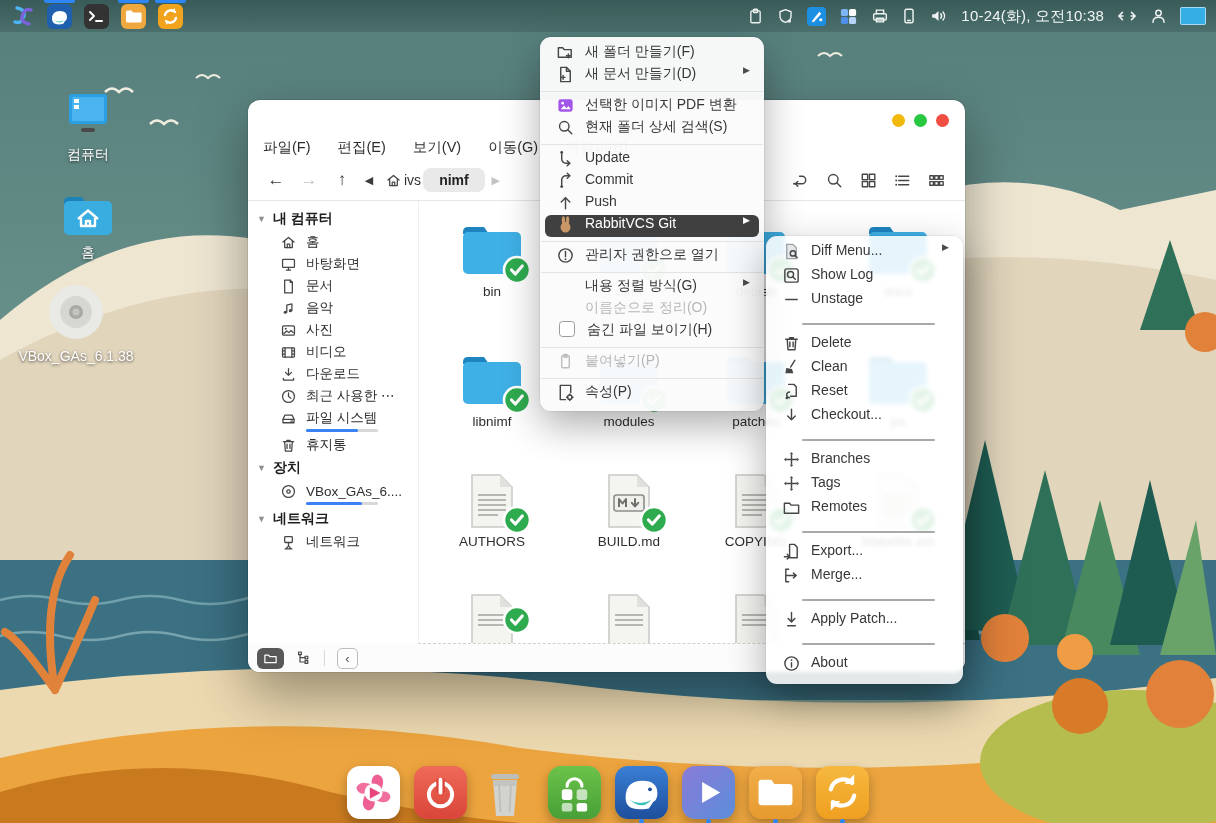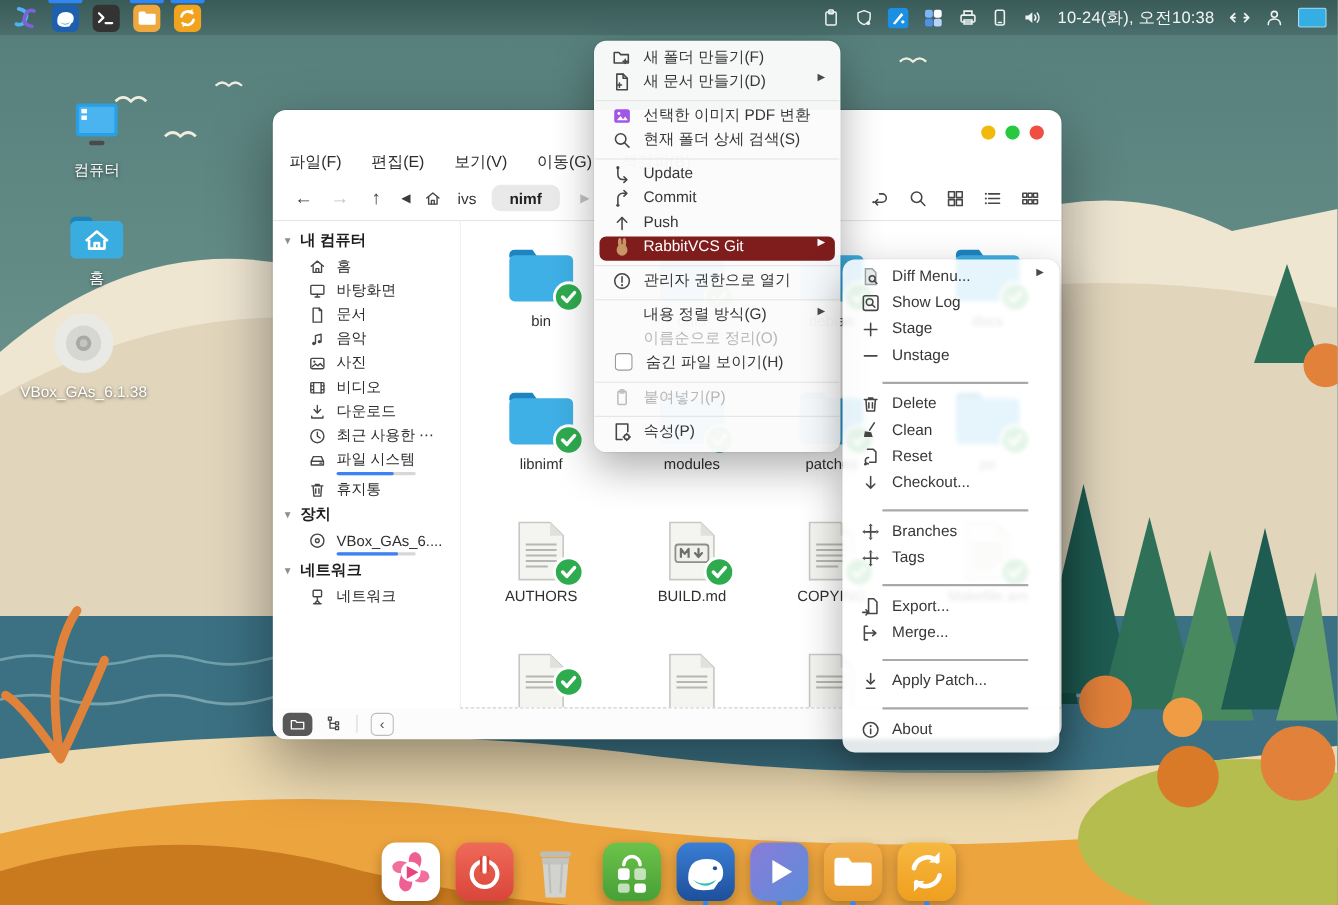--- a/index.html
+++ b/index.html
@@ -29,21 +29,21 @@
        box-shadow:0 22px 55px rgba(0,0,0,.38),0 0 0 1px rgba(0,0,0,.08);z-index:10;overflow:hidden;
        display:flex;flex-direction:column}
   .titlebar{height:34px;position:relative;flex:0 0 auto}
   .lights{position:absolute;right:16px;top:14px;display:flex;gap:9px}
   .light{width:13px;height:13px;border-radius:50%}
   .menubar{height:26px;display:flex;align-items:center;gap:27px;padding-left:15px;font-size:14.5px;color:#2e2e2e;flex:0 0 auto}
   .toolbar{height:40px;display:flex;align-items:center;padding:0 13px;gap:3px;border-bottom:1px solid #e6e6e6;flex:0 0 auto}
   .tbtn{width:30px;height:28px;display:flex;align-items:center;justify-content:center;font-size:17px;color:#3c3c3c;border-radius:6px}
   .tbtn.dis{color:#c3c3c3}
   .tbtn.small{width:18px;font-size:11px}
-  .crumb{display:flex;align-items:center;gap:14px;font-size:14px;color:#333;margin-left:4px}
+  .crumb{display:flex;align-items:center;gap:2px;font-size:14px;color:#333;margin-left:4px}
   .chip{background:#e9e9e9;border-radius:8px;padding:4px 16px;font-weight:bold;font-size:14px;color:#222}
   .tspacer{flex:1}
   .vbtn{width:31px;height:28px;display:flex;align-items:center;justify-content:center;border-radius:6px}
   .fmbody{flex:1;display:flex;min-height:0}
   
   .sidebar{width:170px;flex:0 0 170px;padding-top:6px;overflow:hidden;font-size:13.5px;color:#2e2e2e}
   .shead{display:flex;align-items:center;gap:7px;height:24px;padding-left:9px;font-weight:bold;font-size:14px;color:#1e1e1e}
   .shead .tri{font-size:9px;color:#8d8d8d}
   .srow{display:flex;align-items:center;gap:9px;height:22px;padding-left:32px}
   .srow .ic{width:17px;height:17px;flex:0 0 17px}
@@ -62,21 +62,21 @@
   .sb-sep{width:1px;height:16px;background:#d8d8d8}
   .sb-box{width:19px;height:19px;border:1.5px solid #bdbdbd;border-radius:5px;display:flex;align-items:center;justify-content:center;color:#555;font-size:13px}
   
   .menu{position:absolute;background:rgba(251,251,251,.97);border-radius:11px;padding:6px 0;font-size:14px;color:#373737;
         box-shadow:0 14px 38px rgba(0,0,0,.32),0 0 0 1px rgba(0,0,0,.05)}
   .mi{display:flex;align-items:flex-start;height:22px;padding:0 9px 0 11px;gap:10px;margin:0 5px;border-radius:6px;white-space:nowrap}
   .mi .ic{width:19px;height:19px;flex:0 0 19px}
   .mi .sp{width:19px;flex:0 0 19px}
   .mil{flex:1}
   .mia{font-size:9px;color:#4a4a4a}
-  .mi.hl{background:#7f1d1d;color:#fff}
+  .mi.hl{background:#404040;color:#fff}
   .mi.hl .mia{color:#fff}
   .mi.dis{color:#b7b7b7}
   .mi.dis .s{stroke:#bdbdbd}
   .msep{height:1px;background:#e4e4e4;margin:4px 1px}
   .cbox{width:14px;height:14px;border:1.6px solid #9b9b9b;border-radius:3.5px;background:#fff;margin:0 2.5px}
   #ctxmenu{left:540px;top:37px;width:224px;z-index:30}
   #rvcsmenu{left:766px;top:236px;width:197px;z-index:40;background:rgba(255,255,255,.87);backdrop-filter:blur(2px)}
   #rvcsmenu .mi{height:24px}
   .m2sep{height:2px;background:#949494;opacity:.8;border-radius:1px;margin:9px 28px 9px 36px}
   
@@ -843,28 +843,20 @@
           <rect x="3" y="3" width="14" height="14" rx="2"></rect>
           <circle cx="9" cy="9" r="3.2"></circle>
           <path d="M11.3,11.3L14,14"></path>
         </g>
       </svg>
       <span class="mil">Show Log</span>
     </div>
   <div class="mi">
       <svg class="ic" viewBox="0 0 20 20">
         <g class="s" stroke-width="1.8">
-          <path d="M10,4v12 M4,10h12"></path>
-        </g>
-      </svg>
-      <span class="mil">Stage</span>
-    </div>
-  <div class="mi">
-      <svg class="ic" viewBox="0 0 20 20">
-        <g class="s" stroke-width="1.8">
           <path d="M4,10h12"></path>
         </g>
       </svg>
       <span class="mil">Unstage</span>
     </div>
   <div class="m2sep"></div>
   <div class="mi">
       <svg class="ic" viewBox="0 0 20 20">
         <g class="s" stroke="#dd5a52">
           <path d="M4,5.5h12 M8,5.5V4h4v1.5 M5.5,5.5l0.8,11h7.4l0.8-11"></path>
@@ -909,20 +901,28 @@
       <span class="mil">Branches</span>
     </div>
   <div class="mi">
       <svg class="ic" viewBox="0 0 20 20">
         <g class="s" stroke-width="1.2">
           <path d="M10,5v10 M5,10h10"></path>
         </g>
         <path d="M10,2l2,2.5h-4z M10,18l2-2.5h-4z M2,10l2.5-2v4z M18,10l-2.5-2v4z" fill="#565656"></path>
       </svg>
       <span class="mil">Tags</span>
+    </div>
+  <div class="mi">
+      <svg class="ic" viewBox="0 0 20 20">
+        <g class="s">
+          <path d="M2.5,5.5h5.5l1.5,2h8V16h-15z"></path>
+        </g>
+      </svg>
+      <span class="mil">Remotes</span>
     </div>
   <div class="m2sep"></div>
   <div class="mi">
       <svg class="ic" viewBox="0 0 20 20">
         <g class="s">
           <path d="M8,2.5h5l3,3V16.5H8z"></path>
           <path d="M2.5,15.5h5 M5.5,13l2.5,2.5L5.5,18"></path>
         </g>
       </svg>
       <span class="mil">Export...</span>

